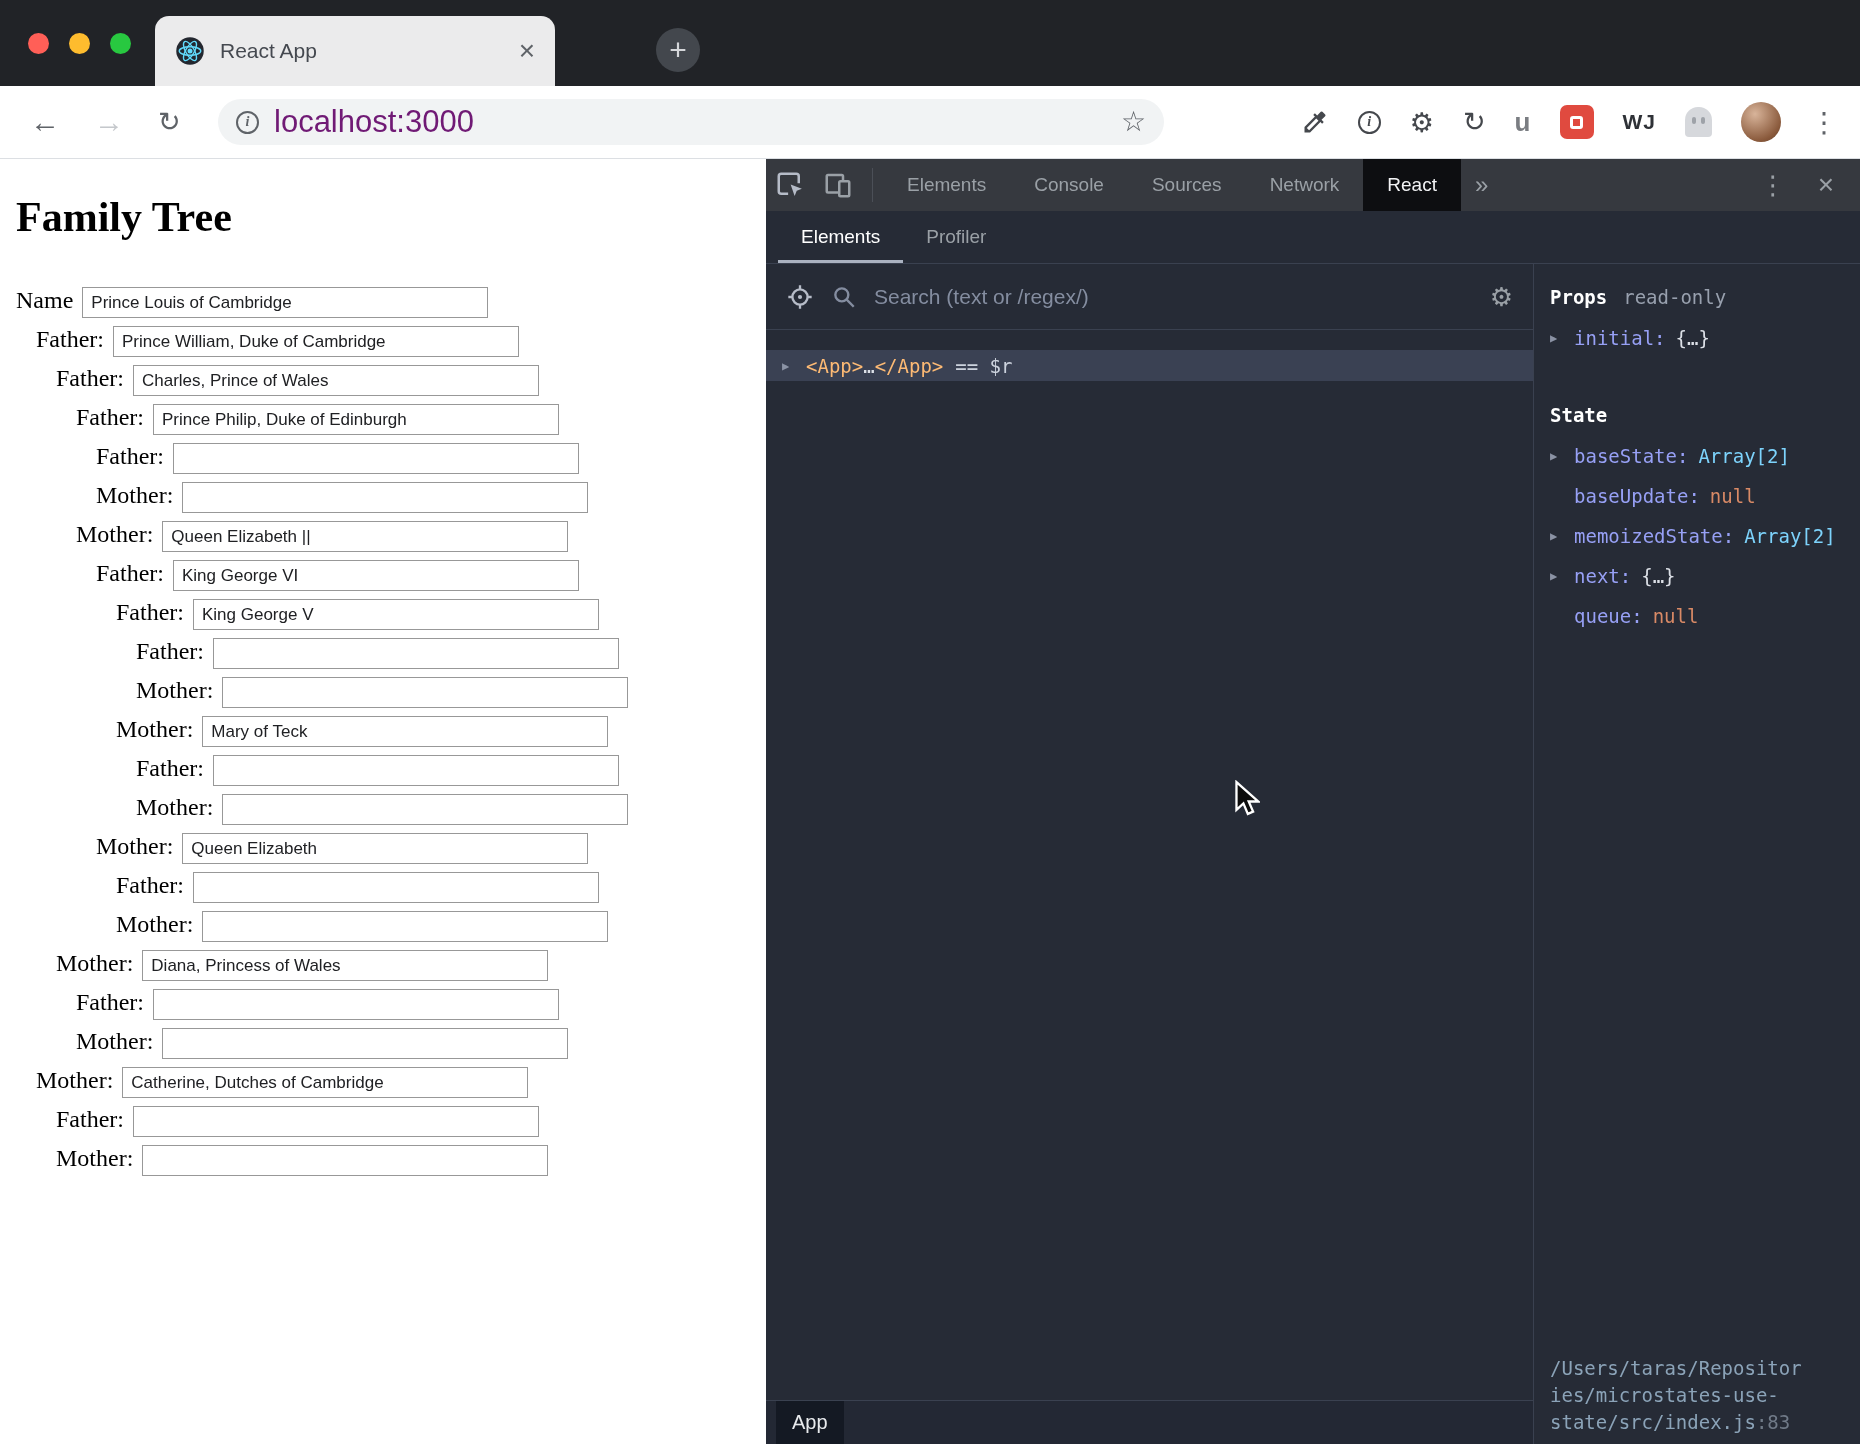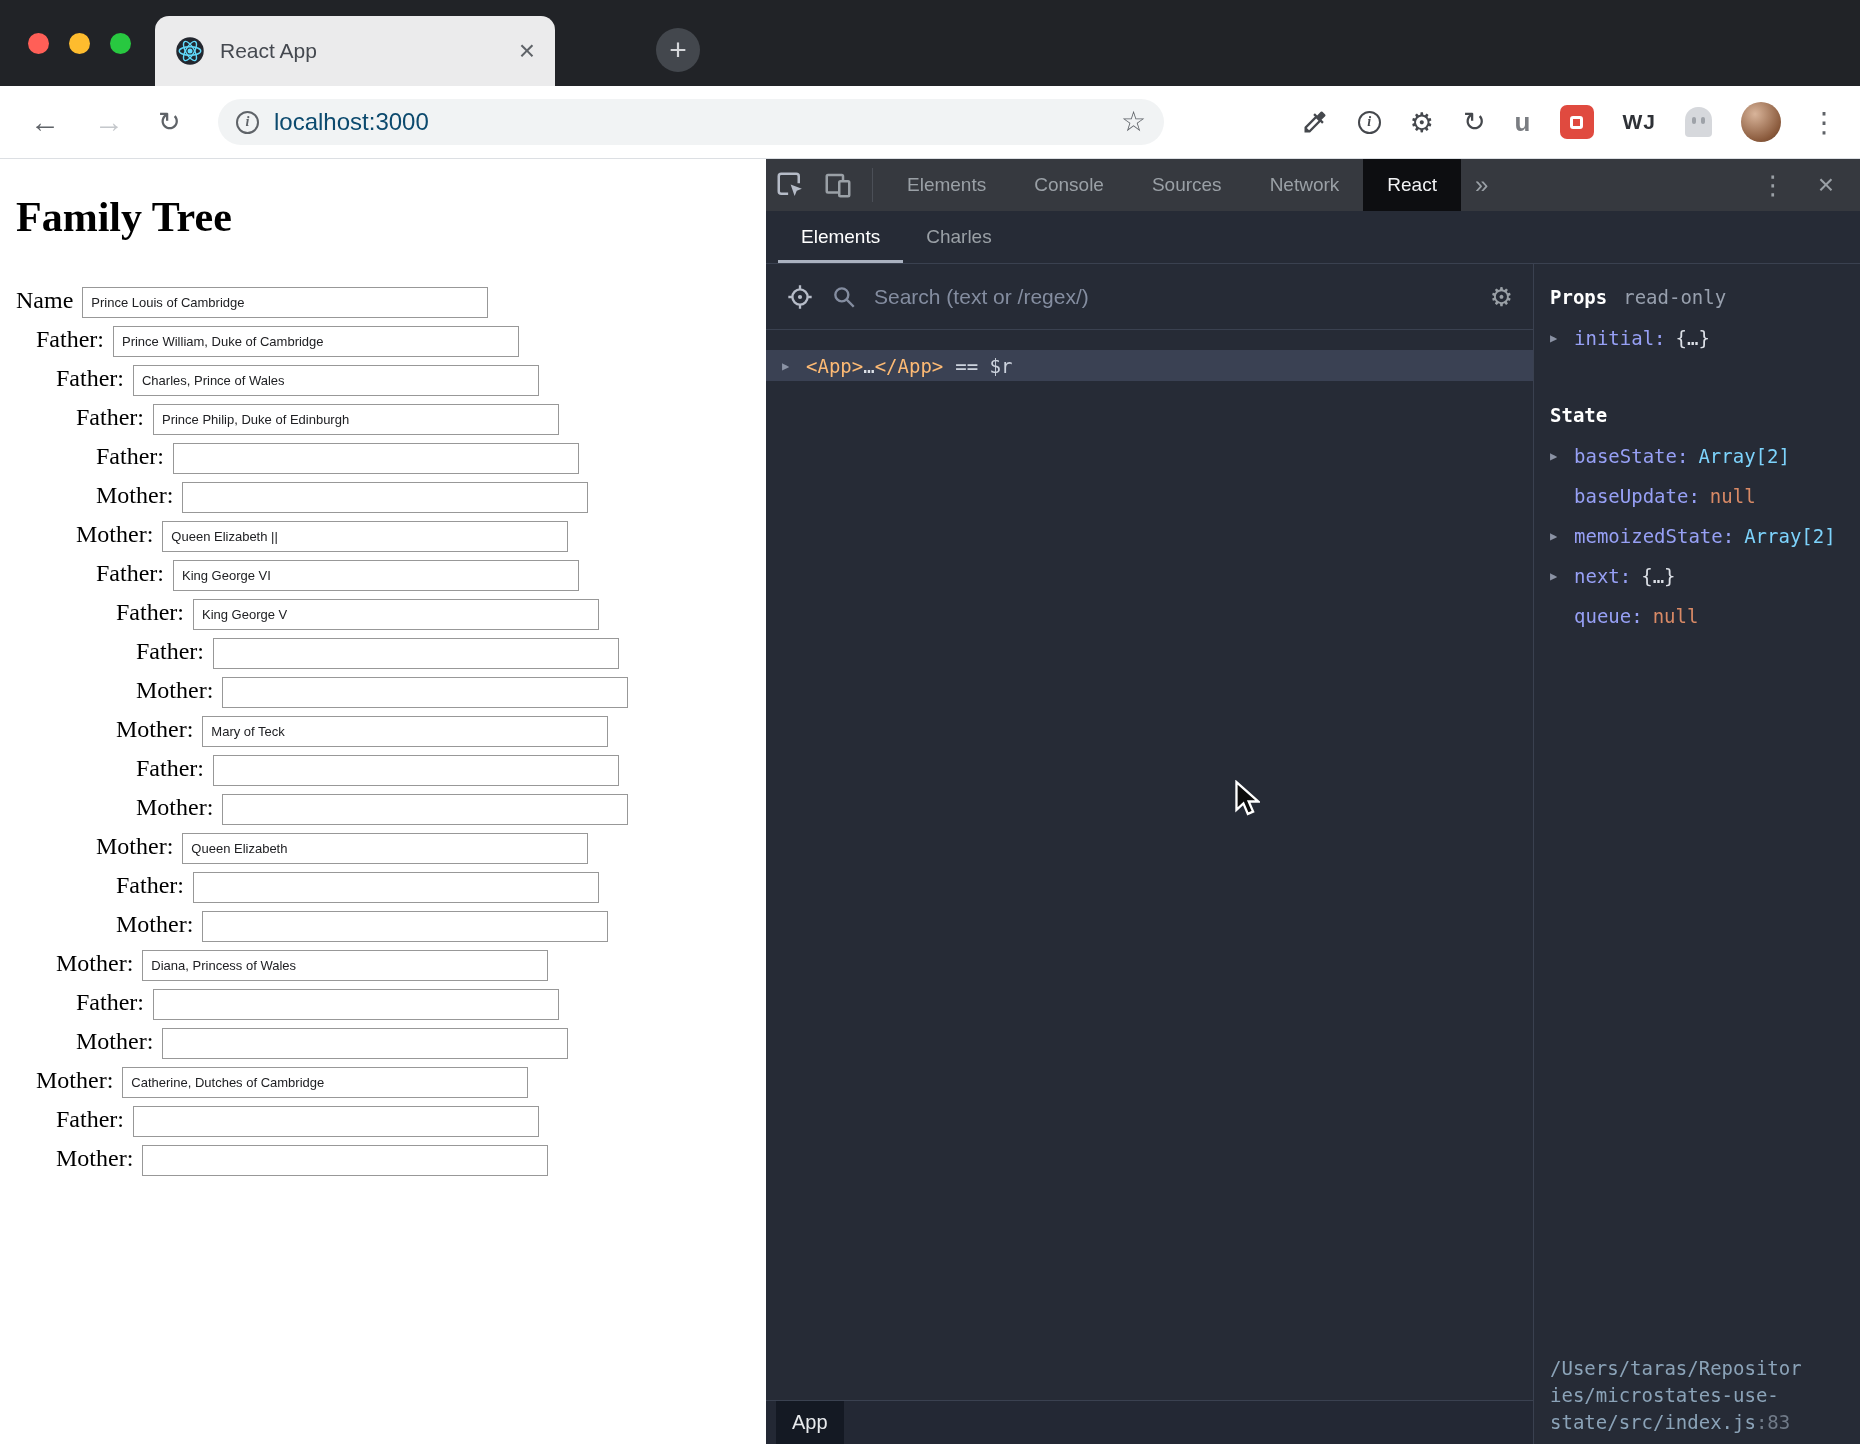--- a/index.html
+++ b/index.html
@@ -21,21 +21,21 @@
   .navbar { position:absolute; top:86px; left:0; width:100%; height:73px; background:#fff; border-bottom:1px solid #dcdfe3; }
   .nav-ico { position:absolute; top:50%; transform:translateY(-50%); font-size:30px; color:#5f6368; line-height:1; }
   .nav-back { left:30px; }
   .nav-fwd  { left:94px; color:#c5c8cc; }
   .nav-reload { left:158px; font-size:27px; }
   .omnibox { position:absolute; left:218px; top:13px; width:946px; height:46px; border-radius:23px;
              background:#f1f3f4; display:flex; align-items:center; padding:0 18px; }
   .info-badge { width:23px; height:23px; border-radius:50%; border:2px solid #5f6368; color:#5f6368;
                 font-size:14px; font-family:"Liberation Serif",serif; font-style:italic; font-weight:bold;
                 display:flex; align-items:center; justify-content:center; flex:none; }
-  .url-text { margin-left:15px; font-size:24px; color:#0c4a6e; flex:1; }
+  .url-text { margin-left:15px; font-size:31px; color:#701a75; flex:1; }
   .star { font-size:28px; color:#5f6368; line-height:1; }
   .nav-right { position:absolute; right:22px; top:0; height:72px; display:flex; align-items:center; gap:29px; }
   .ext-glyph { font-size:27px; color:#45484d; line-height:1; }
   .ext-letter-u { font-size:26px; font-weight:bold; color:#7a7d82; }
   .ext-letter-wj { font-size:21px; font-weight:bold; color:#2f3237; letter-spacing:1px; }
   .gear-font { font-family:"DejaVu Sans",sans-serif; }
   .red-ext { width:34px; height:34px; border-radius:7px; background:#e04a3f; display:flex; align-items:center; justify-content:center; }
   .red-ext-inner { width:13px; height:13px; border:3px solid #fff; border-radius:3px; }
   .ghost { width:27px; height:30px; background:#d6d8dc; border-radius:13px 13px 4px 4px; position:relative; }
   .ghost:before, .ghost:after { content:""; position:absolute; top:10px; width:4px; height:7px; background:#9ea2a8; border-radius:2px; }
@@ -45,21 +45,21 @@
   .dots { font-size:28px; color:#5f6368; }
 
   
   .content { position:absolute; top:159px; left:0; width:100%; height:1285px; display:flex; }
 
   
   .page { width:766px; height:100%; background:#fff; padding:34px 0 0 16px; overflow:hidden; }
   .page-title { font-family:"Liberation Serif",serif; font-size:42px; font-weight:bold; color:#000; margin-bottom:46px; }
   .field-row { display:flex; align-items:flex-start; margin-bottom:8px; }
   .field-row label { font-family:"Liberation Serif",serif; font-size:24px; color:#000; margin-right:9px; white-space:nowrap; }
-  .field-row input { width:406px; height:31px; border:1px solid #989898; font-size:13px; padding:0 8px;
+  .field-row input { width:406px; height:31px; border:1px solid #989898; font-size:17px; padding:0 8px;
                      color:#202124; outline:none; background:#fff; font-family:"Liberation Sans",sans-serif; }
 
   
   .devtools { flex:1; height:100%; display:flex; flex-direction:column; background:#262b36; min-width:0; }
   .dt-topbar { height:52px; flex:none; background:#36393f; display:flex; align-items:center; color:#9aa0a6; }
   .topbar-ico { padding:0 9px; display:flex; align-items:center; }
   .dt-vsep { width:1px; height:34px; background:#4b4f57; margin:0 10px; flex:none; }
   .dt-tabs { display:flex; height:100%; }
   .dt-tab { padding:0 24px; height:100%; display:flex; align-items:center; font-size:19px; white-space:nowrap; }
   .dt-tab.active { background:#0d0e11; color:#f2f3f5; }
@@ -287,21 +287,21 @@
         </div>
       <span class="more-tabs">»</span>
       <div class="dt-top-right">
         <span class="dots-ico">⋮</span>
         <span class="close-ico">×</span>
       </div>
     </div>
 
     <div class="dt-subtabs" id="react-tabs">
         <div class="rtab active">Elements</div>
-        <div class="rtab">Charles</div>
+        <div class="rtab">Profiler</div>
       </div>
 
     <div class="dt-body">
 
       <div class="dt-main">
         <div class="search-row">
           <span style="display:flex;">
             <svg width="28" height="28" viewBox="0 0 24 24" fill="none" stroke="#b6bcc8" stroke-width="2">
               <circle cx="12" cy="12" r="6.5"></circle>
               <circle cx="12" cy="12" r="1.8" fill="#b6bcc8" stroke="none"></circle>

